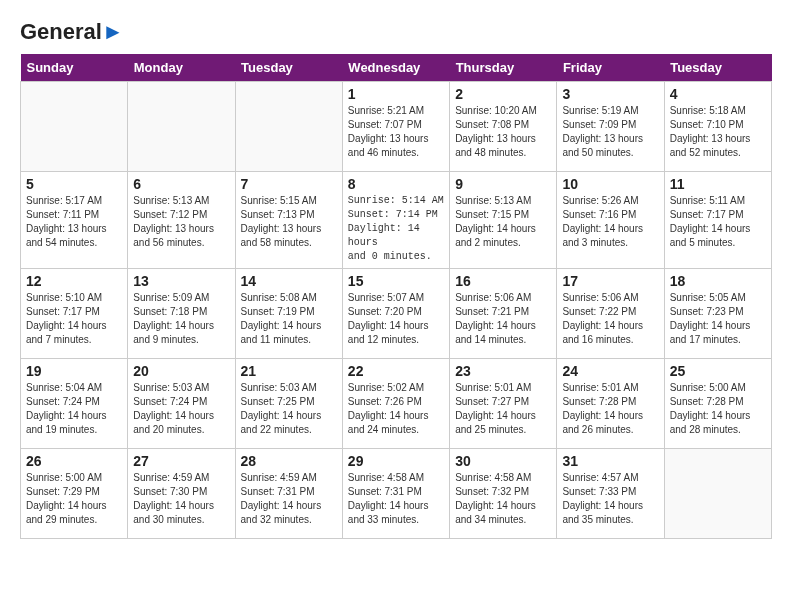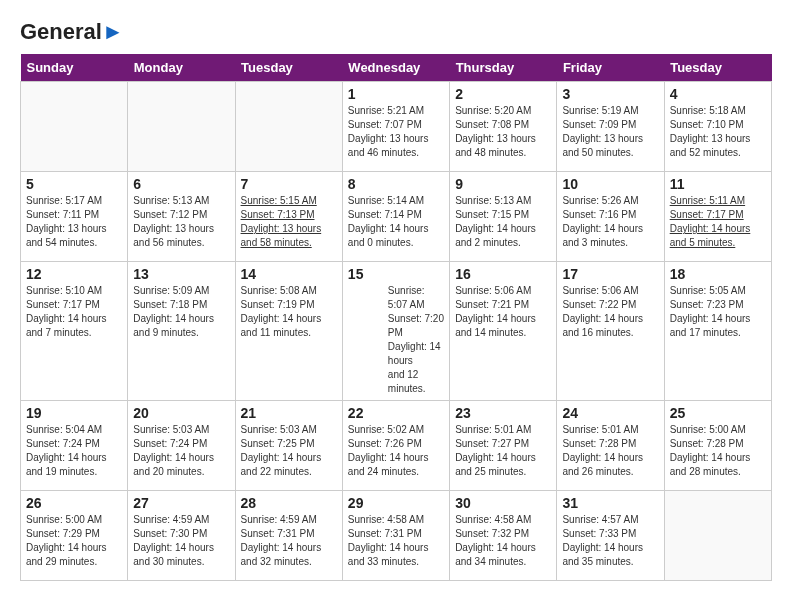--- a/index.html
+++ b/index.html
@@ -114,21 +114,21 @@
         <td class="empty"></td>
         <td>
           <div class="day-number">1</div>
           <div class="day-info" style="white-space: pre-line;">Sunrise: 5:21 AM
 Sunset: 7:07 PM
 Daylight: 13 hours
 and 46 minutes.</div>
         </td>
         <td>
           <div class="day-number">2</div>
-          <div class="day-info" style="white-space: pre-line;">Sunrise: 5:20 AM
+          <div class="day-info" style="white-space: pre-line;">Sunrise: 10:20 AM
 Sunset: 7:08 PM
 Daylight: 13 hours
 and 48 minutes.</div>
         </td>
         <td>
           <div class="day-number">3</div>
           <div class="day-info" style="white-space: pre-line;">Sunrise: 5:19 AM
 Sunset: 7:09 PM
 Daylight: 13 hours
 and 50 minutes.</div>
@@ -151,49 +151,49 @@
         </td>
         <td>
           <div class="day-number">6</div>
           <div class="day-info" style="white-space: pre-line;">Sunrise: 5:13 AM
 Sunset: 7:12 PM
 Daylight: 13 hours
 and 56 minutes.</div>
         </td>
         <td>
           <div class="day-number">7</div>
-          <div class="day-info" style="white-space: pre-line; text-decoration: underline;">Sunrise: 5:15 AM
+          <div class="day-info" style="white-space: pre-line;">Sunrise: 5:15 AM
 Sunset: 7:13 PM
 Daylight: 13 hours
 and 58 minutes.</div>
         </td>
         <td>
           <div class="day-number">8</div>
-          <div class="day-info" style="white-space: pre-line;">Sunrise: 5:14 AM
+          <div class="day-info" style="white-space: pre-line; font-family: Liberation Mono, monospace;">Sunrise: 5:14 AM
 Sunset: 7:14 PM
 Daylight: 14 hours
 and 0 minutes.</div>
         </td>
         <td>
           <div class="day-number">9</div>
           <div class="day-info" style="white-space: pre-line;">Sunrise: 5:13 AM
 Sunset: 7:15 PM
 Daylight: 14 hours
 and 2 minutes.</div>
         </td>
         <td>
           <div class="day-number">10</div>
           <div class="day-info" style="white-space: pre-line;">Sunrise: 5:26 AM
 Sunset: 7:16 PM
 Daylight: 14 hours
 and 3 minutes.</div>
         </td>
         <td>
           <div class="day-number">11</div>
-          <div class="day-info" style="white-space: pre-line; text-decoration: underline;">Sunrise: 5:11 AM
+          <div class="day-info" style="white-space: pre-line;">Sunrise: 5:11 AM
 Sunset: 7:17 PM
 Daylight: 14 hours
 and 5 minutes.</div>
         </td>
       </tr>
       <tr>
         <td>
           <div class="day-number">12</div>
           <div class="day-info" style="white-space: pre-line;">Sunrise: 5:10 AM
 Sunset: 7:17 PM
@@ -209,21 +209,21 @@
         </td>
         <td>
           <div class="day-number">14</div>
           <div class="day-info" style="white-space: pre-line;">Sunrise: 5:08 AM
 Sunset: 7:19 PM
 Daylight: 14 hours
 and 11 minutes.</div>
         </td>
         <td>
           <div class="day-number">15</div>
-          <div class="day-info" style="white-space: pre-line; margin-left: 40px;">Sunrise: 5:07 AM
+          <div class="day-info" style="white-space: pre-line;">Sunrise: 5:07 AM
 Sunset: 7:20 PM
 Daylight: 14 hours
 and 12 minutes.</div>
         </td>
         <td>
           <div class="day-number">16</div>
           <div class="day-info" style="white-space: pre-line;">Sunrise: 5:06 AM
 Sunset: 7:21 PM
 Daylight: 14 hours
 and 14 minutes.</div>

